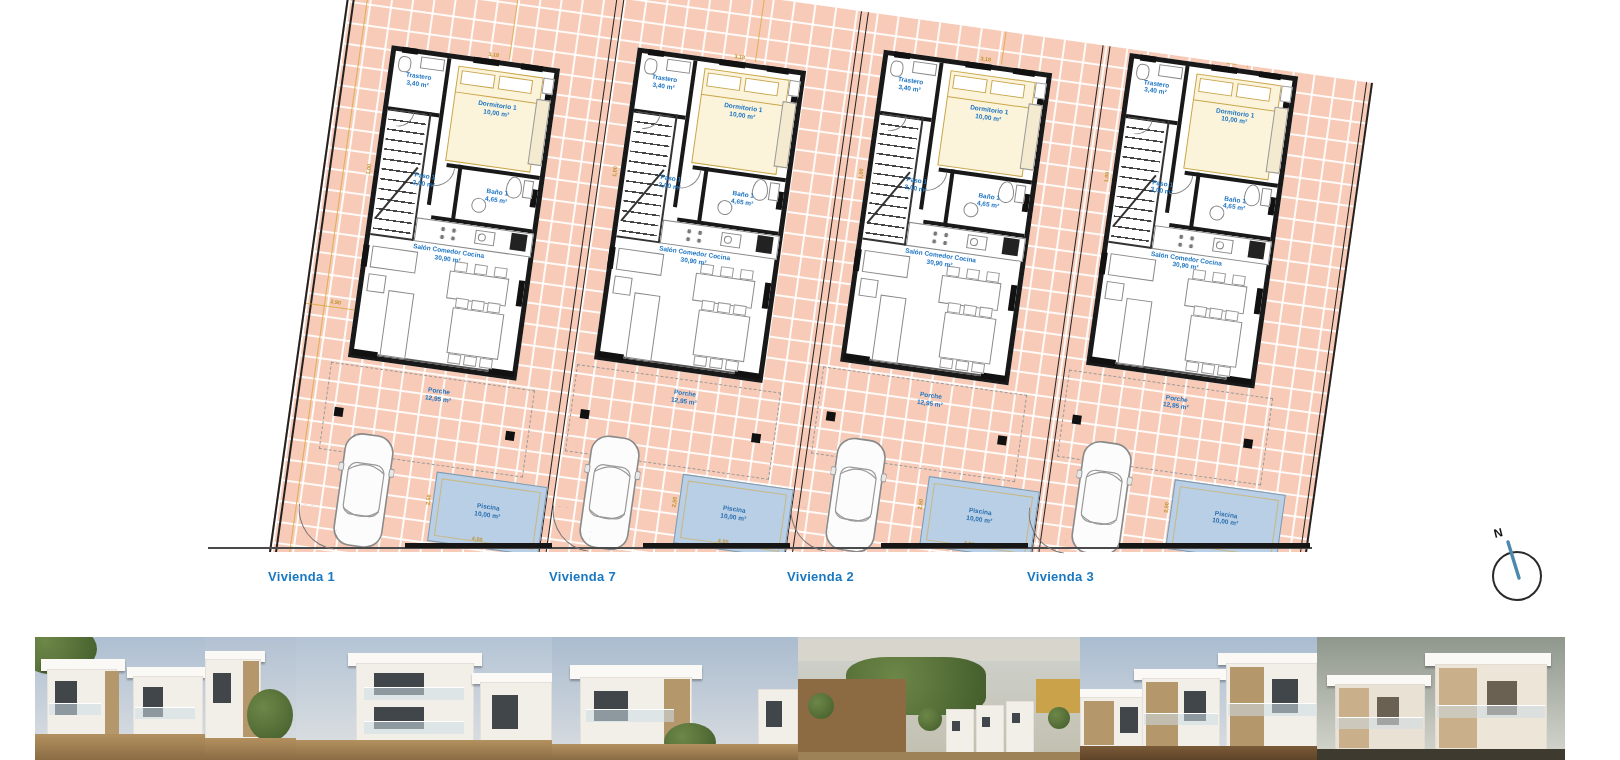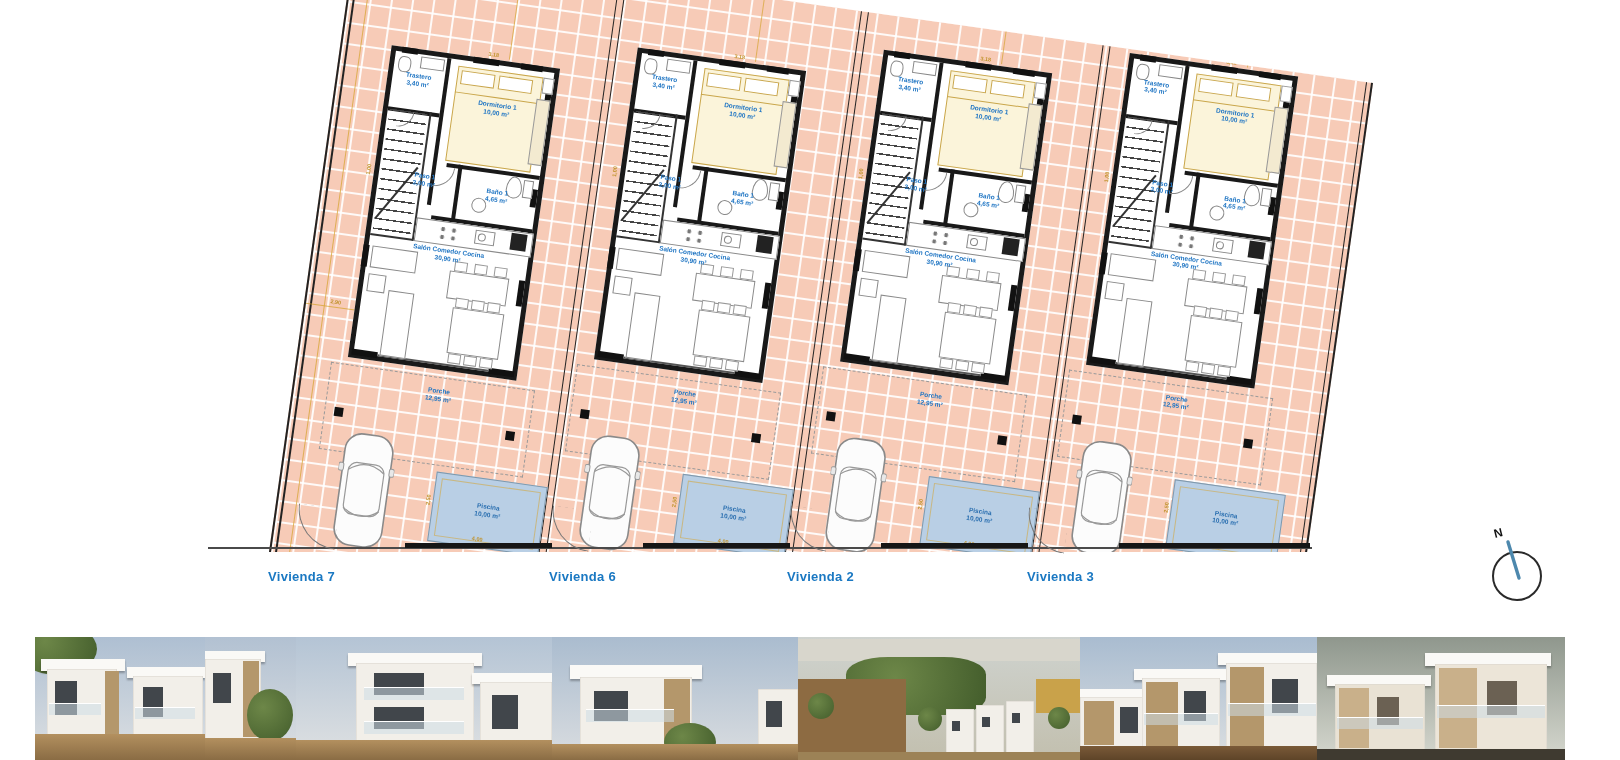--- a/index.html
+++ b/index.html
@@ -569,22 +569,22 @@
   <div class="fence" style="left:405px;width:147px"></div>
   <div class="fence" style="left:643px;width:147px"></div>
   <div class="fence" style="left:881px;width:147px"></div>
   <div class="fence" style="left:1119px;width:147px"></div>
   <div class="fence" style="left:1266px;width:44px"></div>
   <div class="gate" style="left:296px;top:506px"></div>
   <div class="gate" style="left:550px;top:508px"></div>
   <div class="gate" style="left:788px;top:508px"></div>
   <div class="gate" style="left:1026px;top:510px"></div>
 
-  <div class="vlabel" style="left:268px">Vivienda 7</div>
-  <div class="vlabel" style="left:549px">Vivienda 6</div>
+  <div class="vlabel" style="left:268px">Vivienda 1</div>
+  <div class="vlabel" style="left:549px">Vivienda 7</div>
   <div class="vlabel" style="left:787px">Vivienda 2</div>
   <div class="vlabel" style="left:1027px">Vivienda 3</div>
 
   <div class="compass"></div>
   <div class="compass-n">N</div>
   <svg class="needle" width="44" height="52">
     <line x1="10" y1="10" x2="21" y2="46" stroke="#4d88ad" stroke-width="3.4" stroke-linecap="round"></line>
   </svg>
 
   <div class="photos">

